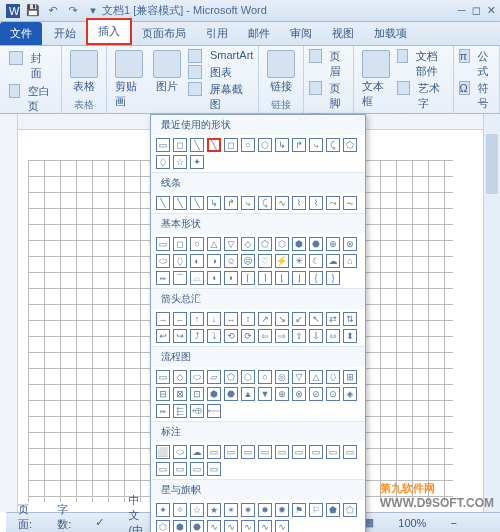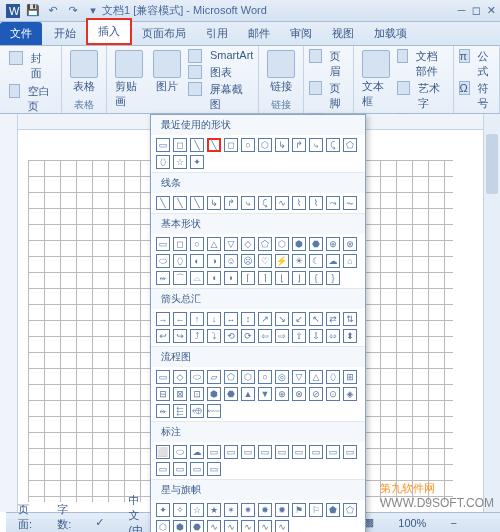--- a/index.html
+++ b/index.html
@@ -35,21 +35,21 @@
 .shapes-menu{position:absolute;top:114px;left:150px;width:216px;background:#fff;border:1px solid #8aa4c4;box-shadow:2px 2px 6px rgba(0,0,0,.25);z-index:10}
 .cat{border-bottom:1px solid #e0e8f0}
 .cat-label{padding:3px 10px;color:#3a5a8a;font-size:10px;background:#f4f8fc}
 .shape-grid{display:flex;flex-wrap:wrap;padding:3px 5px;gap:3px}
 .shp{width:14px;height:14px;border:1px solid #5a7aa8;color:#5a7aa8;display:flex;align-items:center;justify-content:center;font-size:9px}
 .shp.hl{border:2px solid #e83020}
 .statusbar{position:absolute;bottom:0;left:6px;right:0;height:20px;background:linear-gradient(#e6eef8,#d4e2f2);display:flex;align-items:center;padding:0 12px;gap:24px;color:#3a5a8a;font-size:10px;border-top:1px solid #a8bdd4}
 .statusbar .spacer{flex:1}
 .zoom-slider{width:60px;height:4px;background:#c4d4e6;position:relative}
 .zoom-slider::after{content:"";position:absolute;width:8px;height:10px;background:#8aa4c4;top:-3px;left:26px}
-.watermark{position:absolute;bottom:22px;right:6px;font-size:13px;color:#ff9020;font-weight:normal;z-index:5}
+.watermark{position:absolute;bottom:22px;right:6px;font-size:13px;color:#ff9020;font-weight:bold;z-index:5}
 .wm-sub{font-size:12px;color:#888;display:block}
 svg{display:block}
 </style>
 </head>
 <body>
 
 <div class="titlebar">
   <div class="qat">
     <span class="qat-btn">
         <svg width="14" height="14">

